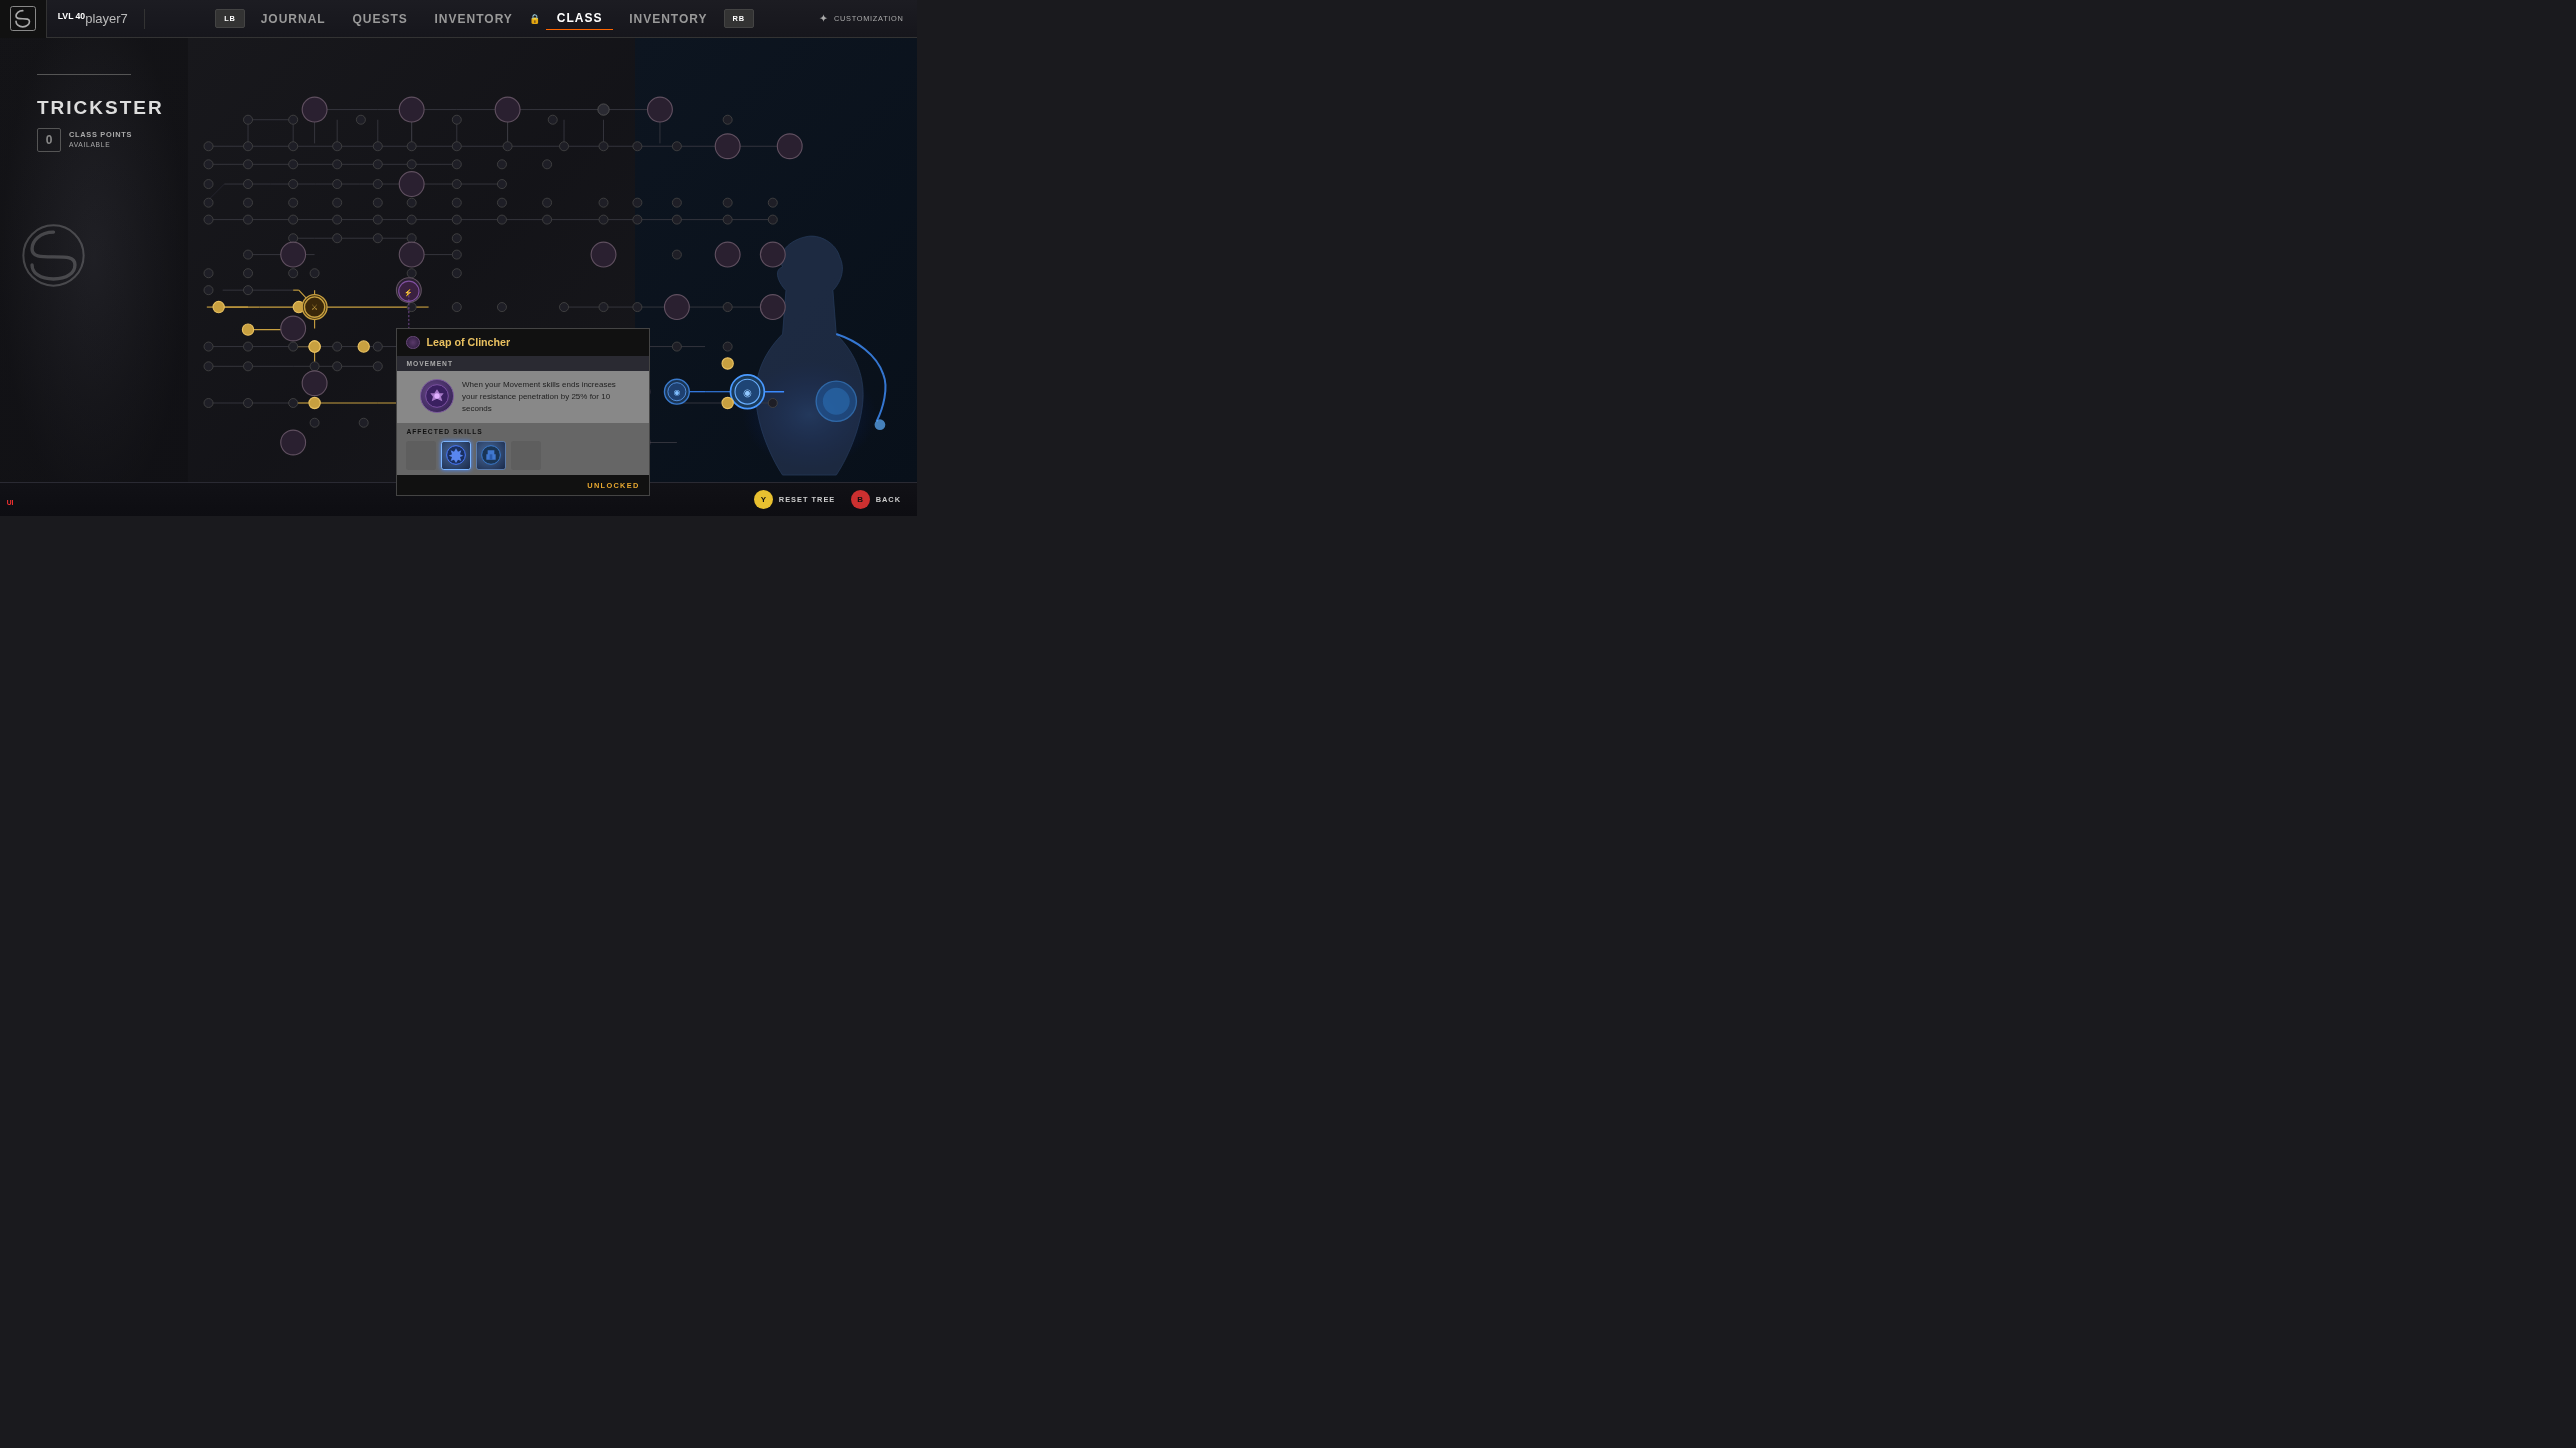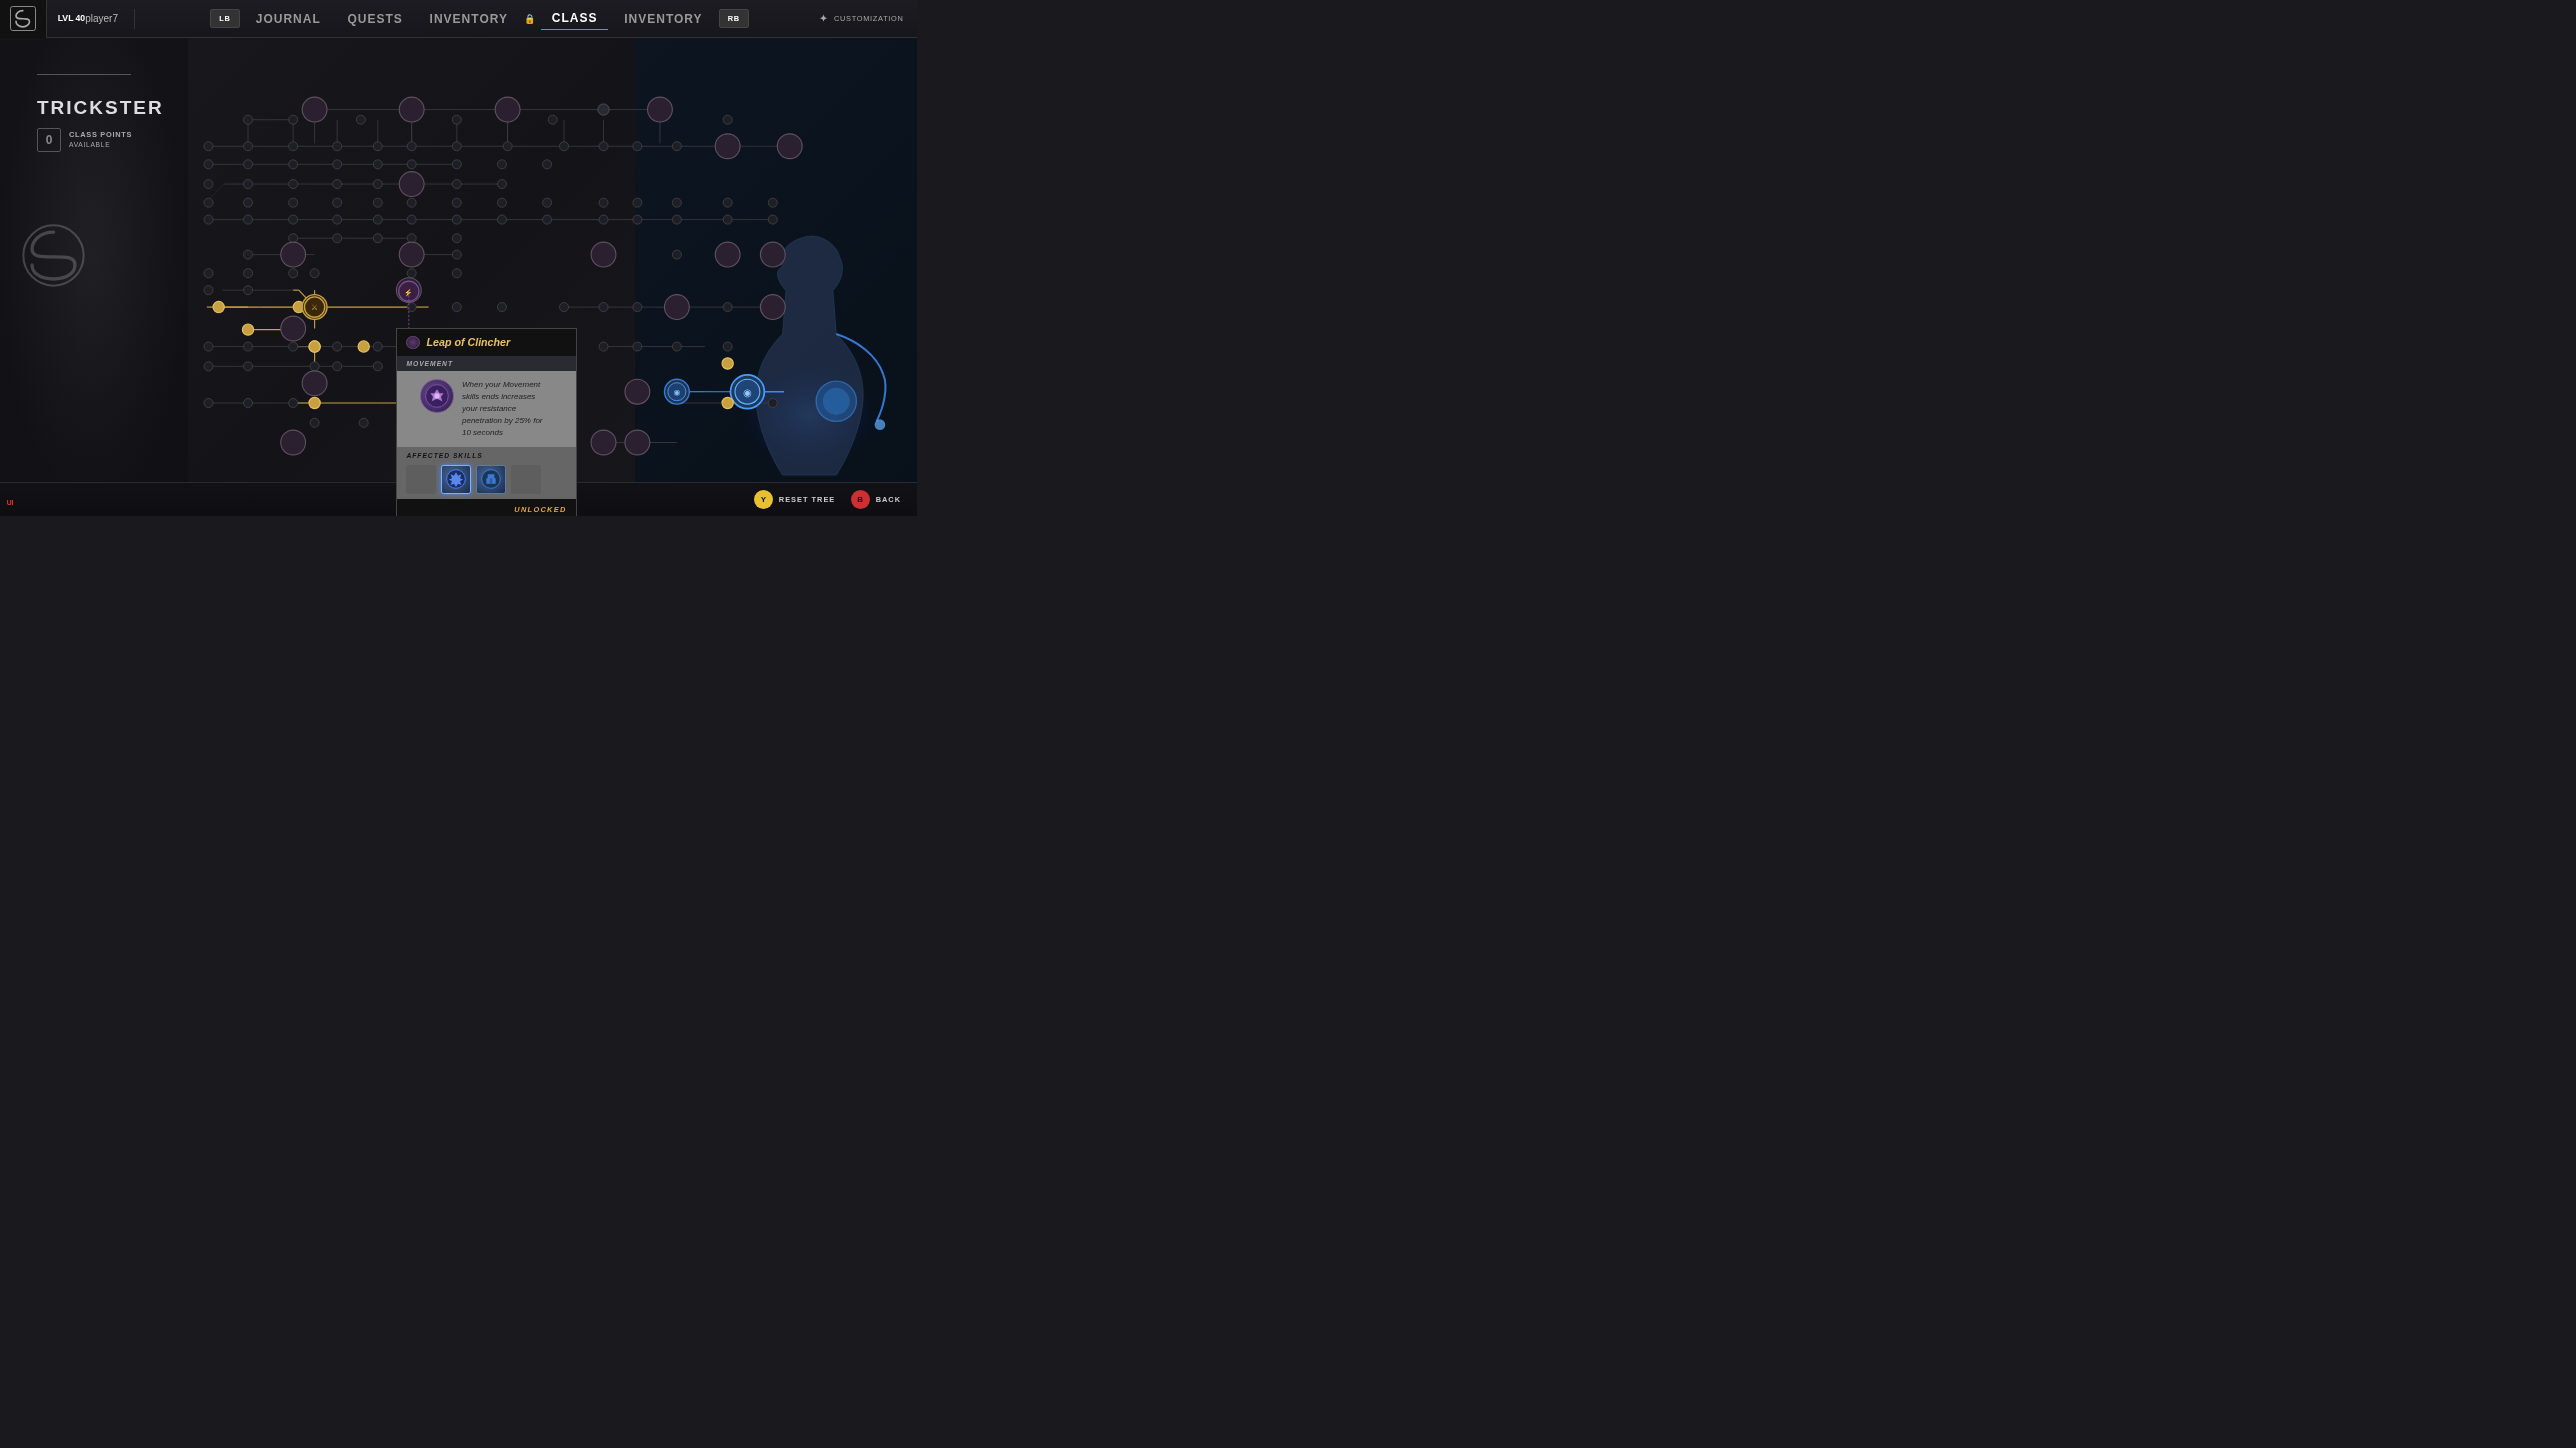--- a/index.html
+++ b/index.html
@@ -59,21 +59,21 @@
       padding: 0 10.7px;
       display: flex; flex-direction: row;
     }
     .player-level {
       font-size: 7.4px; color: #aaa;
     }
     .player-level span {
       color: #fff; font-weight: bold; font-size: 8.7px;
     }
     .player-name {
-      font-size: 10px; color: #bbb;
+      font-size: 13px; color: #bbb;
     }
     .header-nav {
       flex: 1;
       display: flex;
       align-items: center;
       justify-content: center;
       gap: 5.4px;
     }
     .nav-btn {
       padding: 4px 8px;
@@ -173,25 +173,24 @@
     .skill-tree svg {
       position: absolute;
       top: 0; left: 0;
       width: 100%; height: 100%;
     }
 
     
     .tooltip {
       position: absolute;
       top: 328px; left: 396px;
-      width: 181px;
+      width: 254px;
       background: #7dd3fc;
       border: 0.7px solid #444;
       z-index: 20;
-      font-style: italic;
     }
     .tooltip-header {
       background: #111;
       padding: 6.7px 9.4px;
       display: flex; align-items: center; gap: 6.7px;
     }
     .tooltip-icon-small {
       width: 13.4px; height: 13.4px;
       border-radius: 50%;
       background: radial-gradient(circle, #5a3a6a, #2a1a3a);

